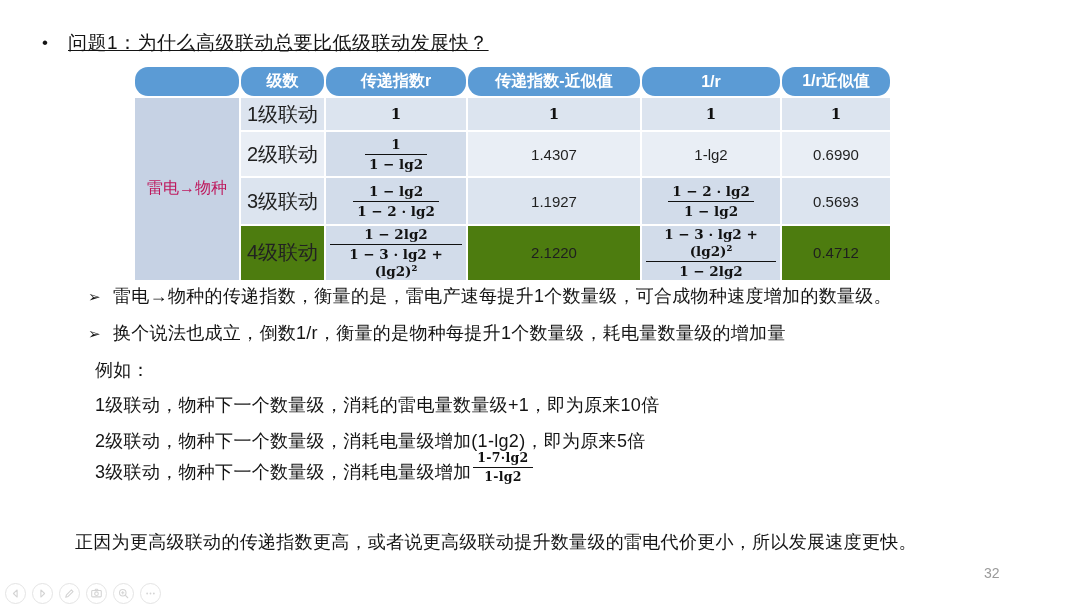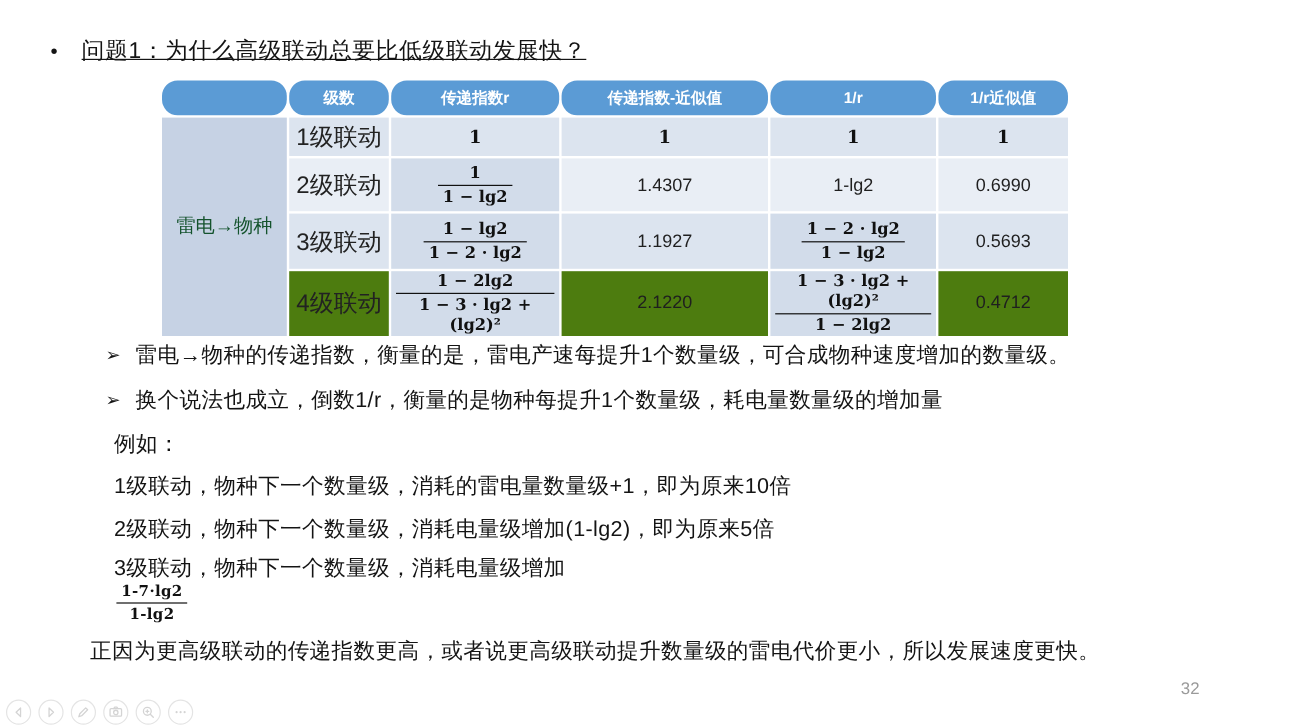--- a/index.html
+++ b/index.html
@@ -9,45 +9,45 @@
   }
   
   .title-row{position:absolute;left:42px;top:31px;display:flex;align-items:flex-start;font-size:19px;color:#141414;}
   .title-row .bullet{width:26px;font-size:17px;line-height:24px;}
   .title-row .title-text{line-height:24px;letter-spacing:0.5px;text-decoration:underline;}
   
   .tbl-wrap{position:absolute;left:133px;top:65px;}
   table.data-table{border-collapse:separate;border-spacing:2px;background:#fff;table-layout:fixed;}
   table.data-table th,table.data-table td{padding:0 4px;text-align:center;vertical-align:middle;overflow:hidden;}
   table.data-table th{
-    background:#5B9BD5;color:#ffffff;font-weight:bold;font-size:13px;height:29px;border-radius:13px;
+    background:#5B9BD5;color:#ffffff;font-weight:bold;font-size:16px;height:29px;border-radius:13px;
   }
   col.c-label{width:104px;} col.c-level{width:83px;} col.c-r{width:140px;}
   col.c-rapprox{width:172px;} col.c-inv{width:138px;} col.c-invapprox{width:108px;}
   tr.row-1 td{height:32px;background:#DCE4EF;}
   tr.row-2 td{height:44px;background:#E9EEF5;}
   tr.row-3 td{height:46px;background:#DCE4EF;}
   tr.row-4 td{height:44px;background:#4d7c0f;}
-  td.label-cell{background:#C6D2E4 !important;font-size:16px;color:#14532d;}
+  td.label-cell{background:#C6D2E4 !important;font-size:16px;color:#be185d;}
   td.level-cell{font-size:20px;color:#222;}
   td.num-cell{font-size:15px;color:#1f1f1f;}
   td.eq-cell{background:#D2DCEA !important;}
   .eq{font-family:"DejaVu Serif","Liberation Serif",serif;font-weight:bold;color:#111;}
   td .eq-plain{font-size:15px;}
   .frac{display:inline-block;text-align:center;font-size:13.5px;line-height:1.25;vertical-align:middle;}
   .frac .num{display:block;border-bottom:1.6px solid #111;padding:0 4px 1px;}
   .frac .den{display:block;padding:1px 4px 0;}
   
   .arrow-bullet{position:absolute;left:88px;display:flex;font-size:18px;color:#141414;}
   .arrow-bullet .marker{width:25px;font-size:15px;line-height:23px;color:#141414;}
   .arrow-bullet .b-text{line-height:23px;letter-spacing:0.3px;}
   .b1{top:285px;} .b2{top:322px;}
   .plain-line{position:absolute;left:95px;font-size:18px;line-height:23px;color:#141414;letter-spacing:0.3px;}
   .l-intro{top:359px;} .l-ex1{top:394px;} .l-ex2{top:430px;text-align:right;}
-  .l-ex3{top:462px;display:flex;align-items:flex-start;flex-direction:column;}
+  .l-ex3{top:450px;display:flex;align-items:flex-end;}
   .l-ex3 .inline-frac{font-size:12.5px;margin:0 2px;}
   .l-conclusion{left:75px;top:531px;}
   
   .page-number{position:absolute;left:984px;top:565px;font-size:14px;color:#9a9a9a;}
   
   .show-toolbar{position:absolute;left:5px;bottom:3px;display:flex;gap:6px;}
   .tool-btn{width:21px;height:21px;border:1px solid #e4e4e4;border-radius:50%;
     display:flex;align-items:center;justify-content:center;background:#fff;box-sizing:border-box;cursor:pointer;}
   .tool-btn svg{display:block;}
   .tool-btn svg *{stroke:#d4d4d4;fill:none;stroke-width:1.2;stroke-linecap:round;stroke-linejoin:round;}

